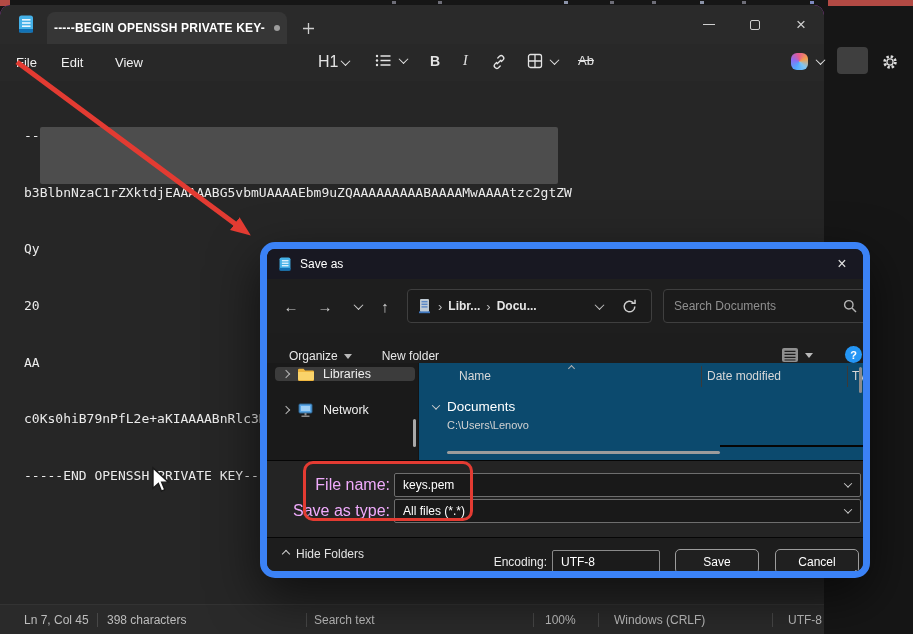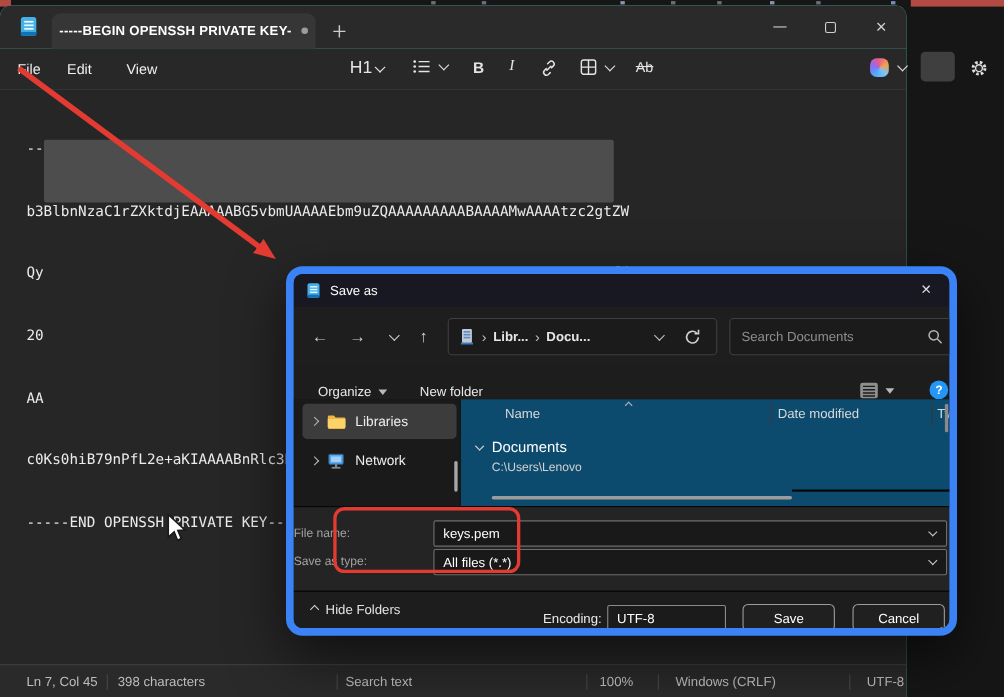--- a/index.html
+++ b/index.html
@@ -5,21 +5,21 @@
   * { margin:0; padding:0; box-sizing:border-box; }
   html,body { background:#000; }
   body { font-family:"Liberation Sans", sans-serif; }
   #screen { position:relative; width:913px; height:634px; background:#161616; overflow:hidden; margin:0 auto; }
 
   
   .bg-red { position:absolute; top:0; height:6px; background:#b24a44; }
   .bg-speck { position:absolute; top:1px; height:3px; width:4px; background:#6e6e78; }
 
   
-  #notepad { position:absolute; left:0; top:5px; width:824px; height:629px; background:#5eead4; border-radius:10px 10px 0 0; }
+  #notepad { position:absolute; left:0; top:5px; width:824px; height:629px; background:#d946ef; border-radius:10px 10px 0 0; }
   .titlebar { position:absolute; left:0; top:0; width:100%; height:39px; background:#2a2a2a; border-radius:10px 10px 0 0; }
   .app-ico { position:absolute; left:17px; top:9px; }
   .tab { position:absolute; left:47px; top:7px; width:240px; height:32px; background:#363636; border-radius:8px 8px 0 0; display:flex; align-items:center; justify-content:center; gap:9px; }
   .tab-title { color:#fff; font-size:12px; font-weight:bold; letter-spacing:.2px; white-space:nowrap; }
   .tab-dot { width:6px; height:6px; border-radius:50%; background:#9d9d9d; }
   .newtab { position:absolute; left:298px; top:13px; width:20px; height:20px; display:flex; align-items:center; justify-content:center; }
   .wc { position:absolute; top:0; height:39px; width:46px; display:flex; align-items:center; justify-content:center; color:#cfcfcf; }
   .wc-min { right:92px; } .wc-max { right:46px; } .wc-close { right:0; font-size:17px; font-weight:400; }
   .min-bar { width:12px; height:1.5px; background:#cfcfcf; }
   .max-box { width:10px; height:10px; border:1.2px solid #cfcfcf; border-radius:2px; }
@@ -53,33 +53,33 @@
   .crumb { font-weight:bold; font-size:12px; white-space:nowrap; }
   .search { position:absolute; left:396px; top:10px; width:204px; height:34px; background:#1b1b1b; border:1px solid #3f3f3f; border-radius:4px; }
   .search input { position:absolute; left:10px; top:2px; width:160px; height:28px; background:transparent; border:none; outline:none; color:#e6e6e6; font-size:12px; font-family:"Liberation Sans",sans-serif; }
   .search input::placeholder { color:#8f8f8f; }
   .search svg { position:absolute; right:9px; top:9px; }
   .d-cmd { position:absolute; left:0; top:84px; width:100%; height:30px; background:#1d1d1d; display:flex; align-items:flex-end; color:#e8e8e8; font-size:12px; }
   .caret { display:inline-block; width:0; height:0; border-left:4px solid transparent; border-right:4px solid transparent; border-top:5px solid #b9b9b9; margin-left:6px; }
   .help { width:17px; height:17px; border-radius:50%; background:#2496f5; color:#fff; font-size:11px; font-weight:bold; display:flex; align-items:center; justify-content:center; }
   .d-body { position:absolute; left:0; top:114px; width:100%; height:97px; background:#141414; }
   .tree { position:absolute; left:0; top:0; width:151px; height:100%; background:#1a1a1a; }
-  .tree-row { position:absolute; left:8px; width:140px; height:32px; display:flex; align-items:center; color:#eee; font-size:12.5px; border-radius:4px; }
+  .tree-row { position:absolute; left:8px; width:140px; height:14px; display:flex; align-items:center; color:#eee; font-size:12.5px; border-radius:4px; }
   .tree-row .chev { width:6px; height:6px; color:#b5b5b5; margin:0 8px 0 8px; }
   .tree-thumb { position:absolute; left:146px; top:56px; width:3px; height:28px; background:#a9a9a9; border-radius:2px; }
   .list { position:absolute; left:152px; top:0; right:0; bottom:0; background:#0c4a6e; }
   .col-h { position:absolute; top:6px; color:#d8d8d8; font-size:12px; white-space:nowrap; }
   .col-div { position:absolute; top:3px; width:1px; height:21px; background:#3a3a3a; }
   .vthumb { position:absolute; right:1px; top:4px; width:3px; height:26px; background:#8a8a8a; border-radius:2px; }
   .grp-name { position:absolute; left:28px; top:36px; color:#fff; font-size:13.5px; }
   .grp-path { position:absolute; left:28px; top:56px; color:#d2d2d2; font-size:11px; }
   .hthumb { position:absolute; left:28px; top:88px; width:273px; height:3px; background:#9c9c9c; border-radius:2px; }
   .hdark { position:absolute; left:301px; top:82px; width:146px; height:2px; background:#060606; }
   .d-fields { position:absolute; left:0; top:211px; width:100%; height:77px; background:#242424; border-top:1px solid #060606; }
-  .f-label { position:absolute; left:0; width:123px; text-align:left; color:#a3a3a3; font-size:11px; line-height:24px; }
+  .f-label { position:absolute; left:0; width:123px; text-align:right; color:#f0abfc; font-size:16px; line-height:24px; }
   .combo { position:absolute; left:127px; right:2px; height:24px; background:#191919; border:1px solid #6e6e6e; border-radius:2px; color:#fff; font-size:12px; display:flex; align-items:center; }
   .combo .chev { position:absolute; right:9px; color:#c9c9c9; width:6px; height:6px; }
   .combo input { background:transparent; border:none; outline:none; color:#fff; font-size:12px; font-family:"Liberation Sans",sans-serif; margin-left:8px; width:80%; }
   .combo .val { margin-left:8px; }
   .d-bottom { position:absolute; left:0; top:288px; width:100%; height:48px; background:#1d1d1d; border-top:1px solid #060606; }
   .hidefold { position:absolute; left:16px; top:4px; height:24px; display:flex; align-items:center; gap:7px; color:#e2e2e2; font-size:12px; }
   .hidefold .chev { width:6px; height:6px; color:#cfcfcf; }
   .enc-label { position:absolute; left:198px; top:12px; width:82px; text-align:right; color:#eaeaea; font-size:12px; line-height:24px; }
   .enc-combo { position:absolute; left:285px; top:12px; width:108px; height:24px; background:#1b1b1b; border:1px solid #8a8a8a; border-radius:2px; color:#fff; font-size:12px; display:flex; align-items:center; }
   .btn { position:absolute; top:11px; width:84px; height:25px; border:1px solid #9c9c9c; border-radius:5px; background:#202020; color:#fff; font-size:12px; display:flex; align-items:center; justify-content:center; }

